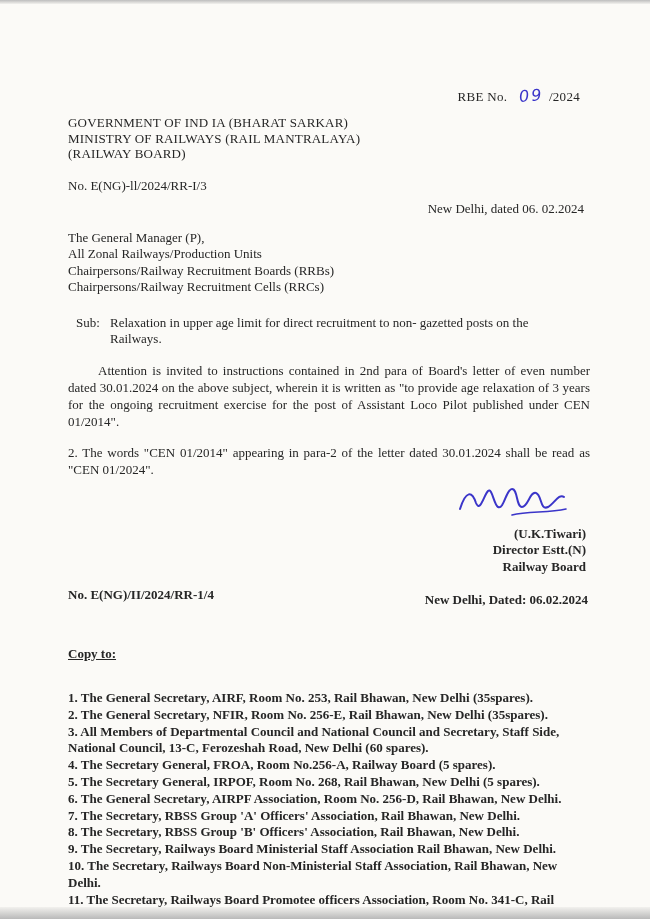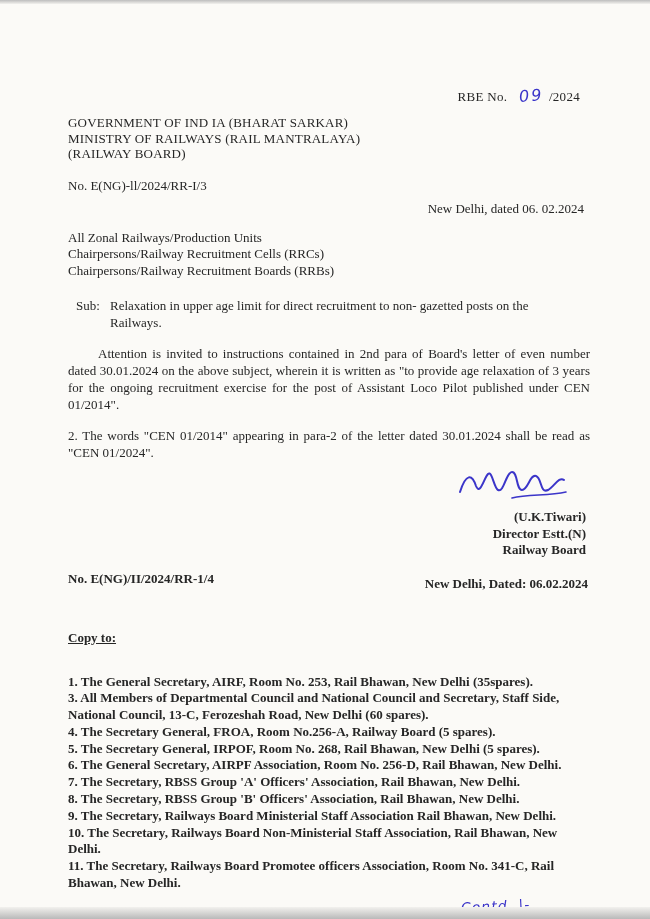--- a/index.html
+++ b/index.html
@@ -79,23 +79,24 @@
     <div>MINISTRY OF RAILWAYS (RAIL MANTRALAYA)</div>
     <div>(RAILWAY BOARD)</div>
   </div>
 
   <div class="ref-row">
     <span>No. E(NG)-ll/2024/RR-I/3</span>
     <span class="ref-right">New Delhi, dated 06. 02.2024</span>
   </div>
 
   <div class="addressees">
+    <div>The General Manager (P),</div>
     <div>All Zonal Railways/Production Units</div>
+    <div>Chairpersons/Railway Recruitment Boards (RRBs)</div>
     <div>Chairpersons/Railway Recruitment Cells (RRCs)</div>
-    <div>Chairpersons/Railway Recruitment Boards (RRBs)</div>
   </div>
 
   <div class="subject-row">
     <span class="subject-label">Sub:</span>
     <span class="subject-text">Relaxation in upper age limit for direct recruitment to non- gazetted posts on the Railways.</span>
   </div>
 
   <div class="body-para para-indent">Attention is invited to instructions contained in 2nd para of Board's letter of even number dated 30.01.2024 on the above subject, wherein it is written as "to provide age relaxation of 3 years for the ongoing recruitment exercise for the post of Assistant Loco Pilot published under CEN 01/2014".</div>
 
   <div class="body-para">2. The words "CEN 01/2014" appearing in para-2 of the letter dated 30.01.2024 shall be read as "CEN 01/2024".</div>
@@ -116,20 +117,21 @@
 
   <div class="footer-ref-row">
     <span>No. E(NG)/II/2024/RR-1/4</span>
     <span class="footer-ref-right">New Delhi, Dated: 06.02.2024</span>
   </div>
 
   <div class="copy-to">Copy to:</div>
 
   <div class="copy-list">
     <div class="copy-item">1. The General Secretary, AIRF, Room No. 253, Rail Bhawan, New Delhi (35spares).</div>
+    <div class="copy-item">2. The General Secretary, NFIR, Room No. 256-E, Rail Bhawan, New Delhi (35spares).</div>
     <div class="copy-item">3. All Members of Departmental Council and National Council and Secretary, Staff Side, National Council, 13-C, Ferozeshah Road, New Delhi (60 spares).</div>
     <div class="copy-item">4. The Secretary General, FROA, Room No.256-A, Railway Board (5 spares).</div>
     <div class="copy-item">5. The Secretary General, IRPOF, Room No. 268, Rail Bhawan, New Delhi (5 spares).</div>
     <div class="copy-item">6. The General Secretary, AIRPF Association, Room No. 256-D, Rail Bhawan, New Delhi.</div>
     <div class="copy-item">7. The Secretary, RBSS Group 'A' Officers' Association, Rail Bhawan, New Delhi.</div>
     <div class="copy-item">8. The Secretary, RBSS Group 'B' Officers' Association, Rail Bhawan, New Delhi.</div>
     <div class="copy-item">9. The Secretary, Railways Board Ministerial Staff Association Rail Bhawan, New Delhi.</div>
     <div class="copy-item">10. The Secretary, Railways Board Non-Ministerial Staff Association, Rail Bhawan, New Delhi.</div>
     <div class="copy-item">11. The Secretary, Railways Board Promotee officers Association, Room No. 341-C, Rail Bhawan, New Delhi.</div>
   </div>

